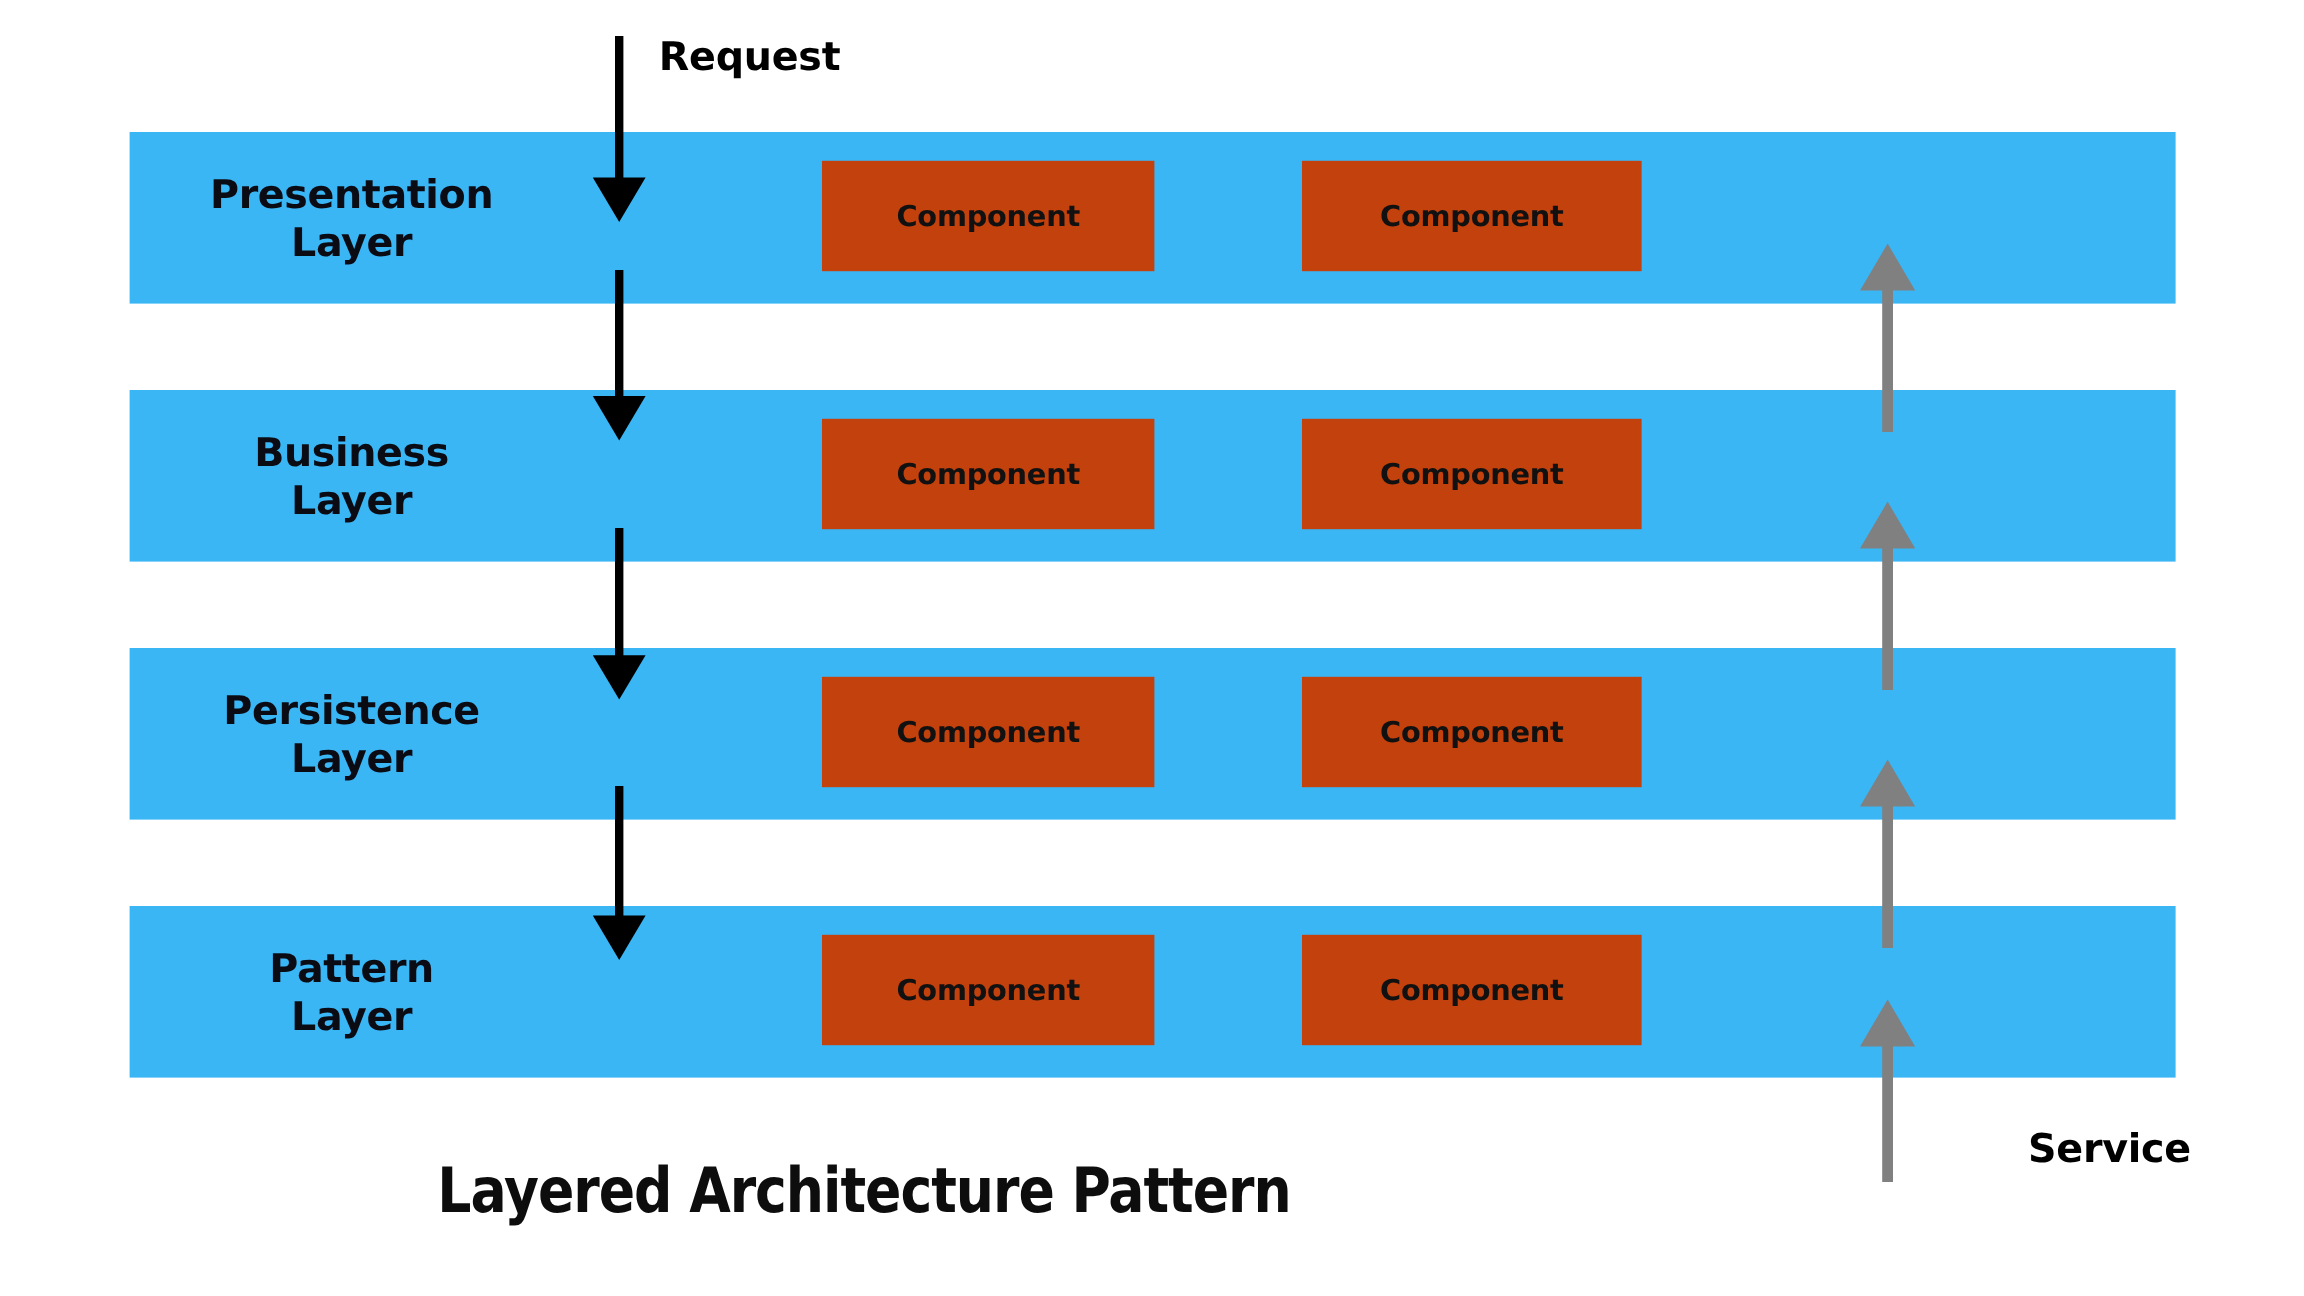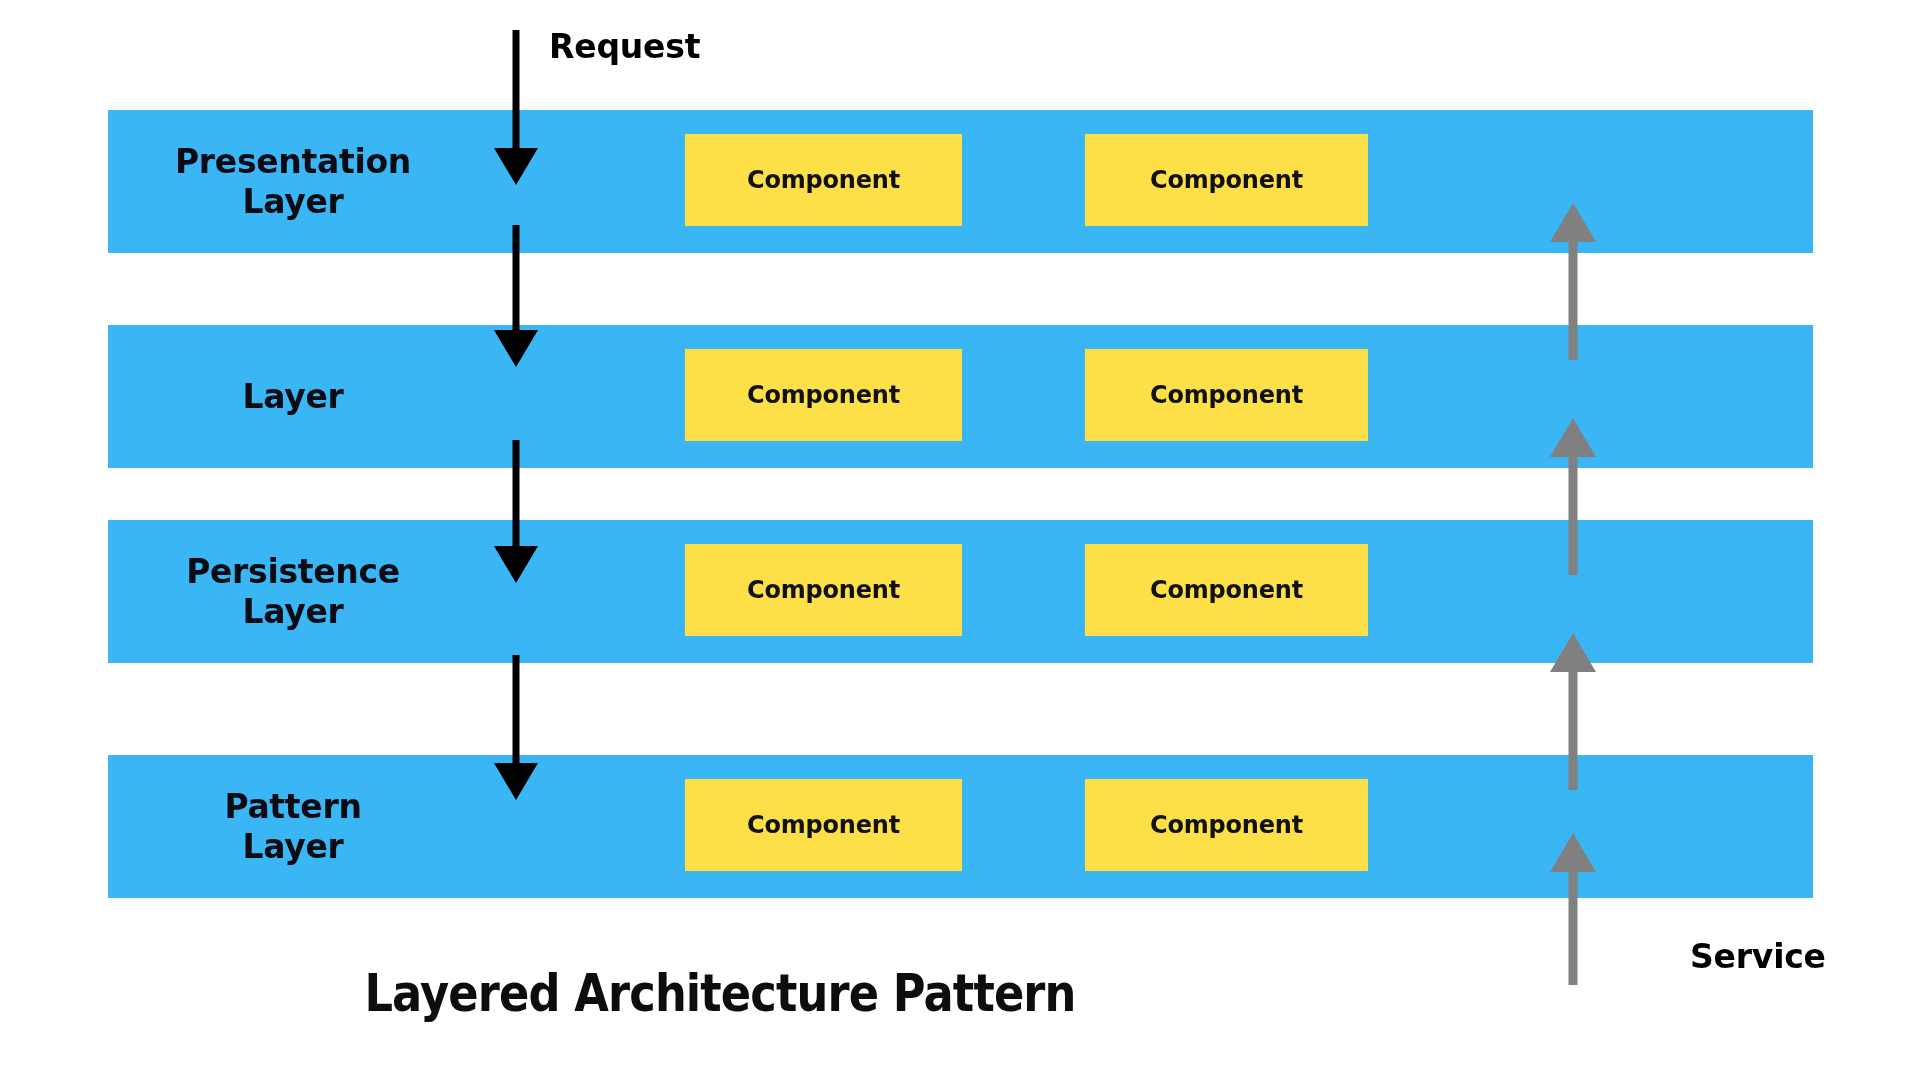--- a/index.html
+++ b/index.html
@@ -26,21 +26,21 @@
   
   .layer-band {
     position: absolute;
     left: 108px;
     width: 1705px;
     height: 143px;
     background: #3bb6f5;
   }
   .layer-1 { top: 110px; }
   .layer-2 { top: 325px; }
-  .layer-3 { top: 520px; }
+  .layer-3 { top: 540px; }
   .layer-4 { top: 755px; }
 
   .layer-title {
     position: absolute;
     left: 20px;
     top: 0;
     width: 330px;
     height: 143px;
     display: flex;
     flex-direction: column;
@@ -55,21 +55,21 @@
     text-align: center;
     white-space: nowrap;
   }
   .layer-title .word { display: block; }
 
   
   .component-box {
     position: absolute;
     top: 24px;
     height: 92px;
-    background: #fde047;
+    background: #c2410c;
     display: flex;
     align-items: center;
     justify-content: center;
     font-family: "DejaVu Sans", sans-serif;
     font-weight: bold;
     font-size: 24px;
     color: #111111;
     letter-spacing: -0.2px;
   }
   .component-a { left: 577px; width: 277px; }
@@ -144,20 +144,21 @@
     <div class="layer-title">
       <span class="word">Presentation</span>
       <span class="word">Layer</span>
     </div>
     <div class="component-box component-a">Component</div>
     <div class="component-box component-b">Component</div>
   </div>
 
   <div class="layer-band layer-2">
     <div class="layer-title">
+      <span class="word">Business</span>
       <span class="word">Layer</span>
     </div>
     <div class="component-box component-a">Component</div>
     <div class="component-box component-b">Component</div>
   </div>
 
   <div class="layer-band layer-3">
     <div class="layer-title">
       <span class="word">Persistence</span>
       <span class="word">Layer</span>

